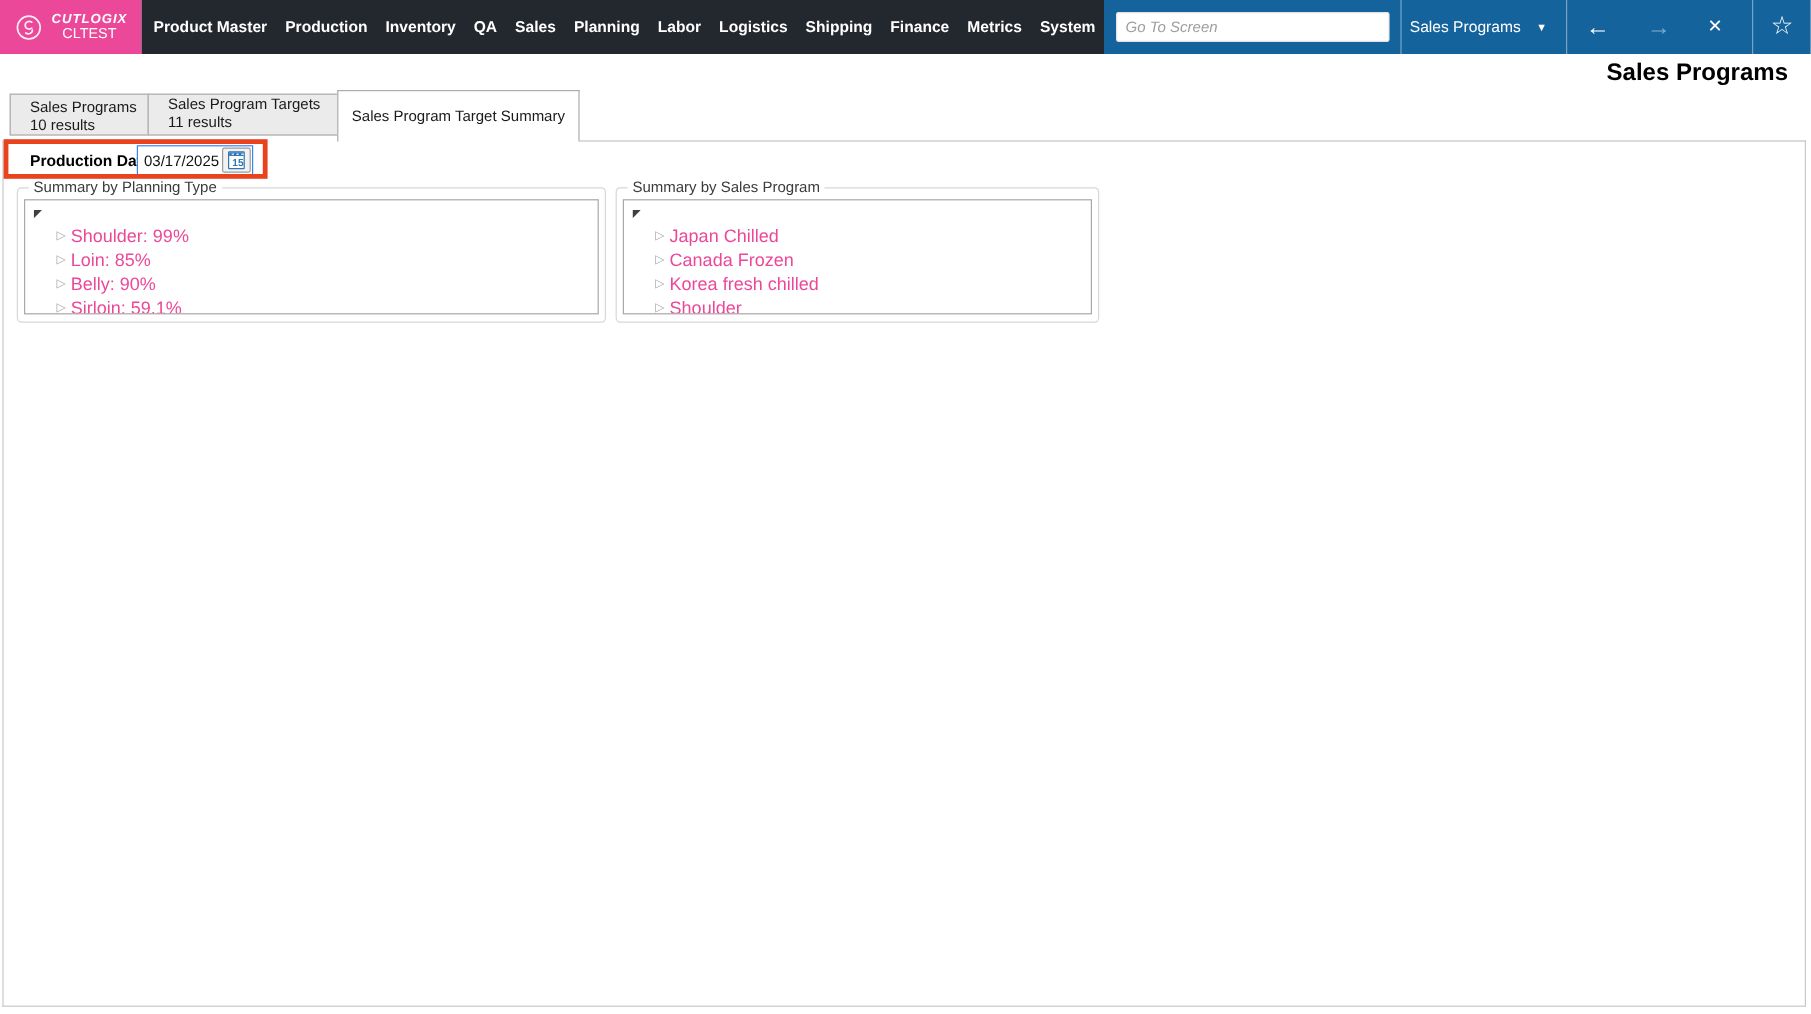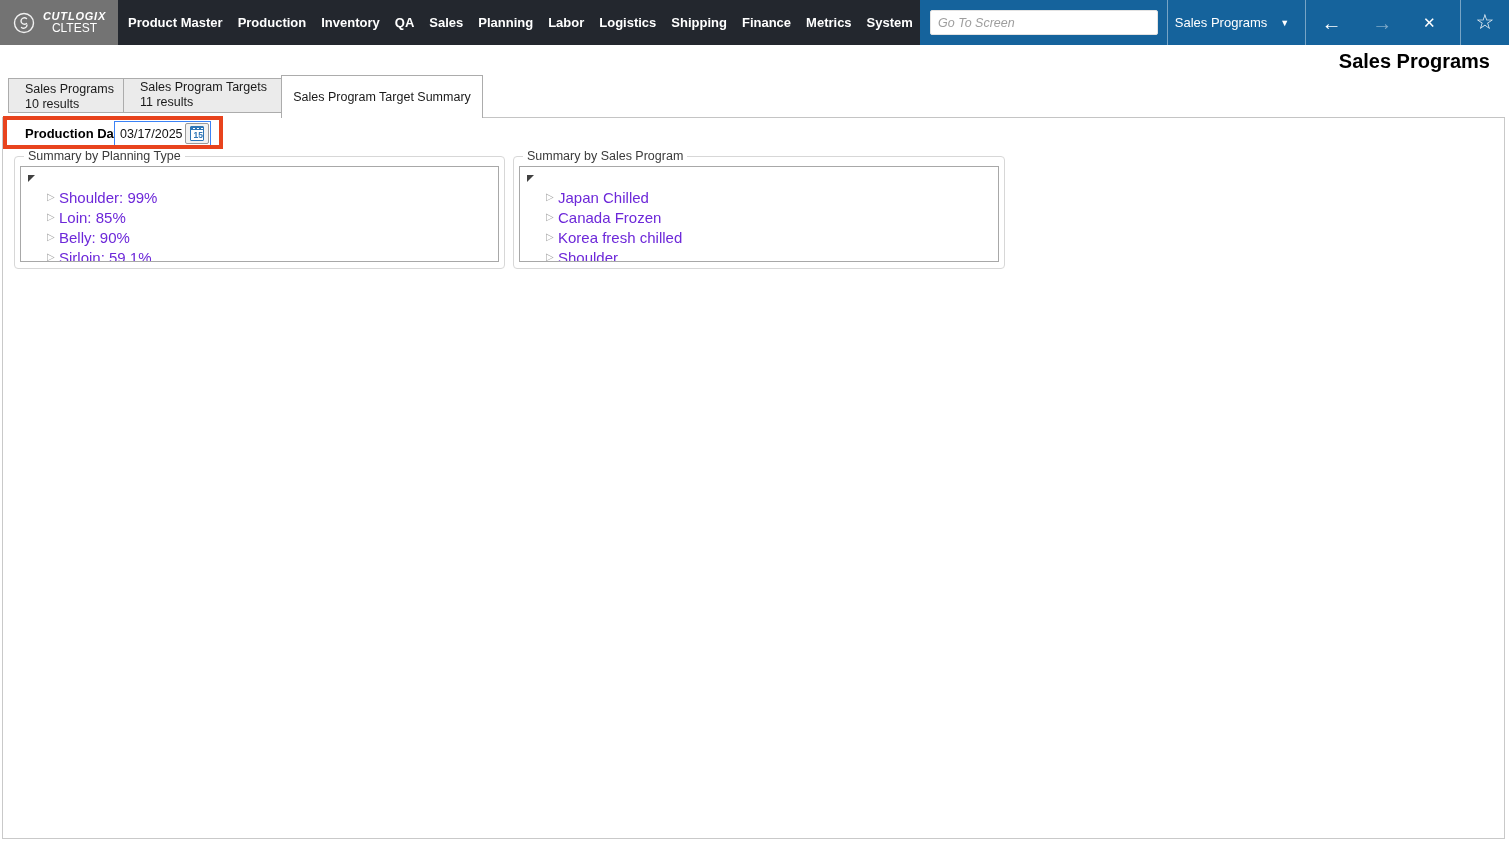--- a/index.html
+++ b/index.html
@@ -8,21 +8,21 @@
     font-family: "Liberation Sans", sans-serif;
     background: #ffffff;
     position: relative;
     overflow: hidden;
     color: #1b1b1b;
   }
 
   
   .topbar { position: absolute; left: 0; top: 0; width: 1509px; height: 45px; display: flex; }
   .logo {
-    width: 118px; height: 45px; background: #737373;
+    width: 118px; height: 45px; background: #ec4899;
     display: flex; align-items: center; justify-content: center; gap: 7px;
     cursor: pointer; flex: none;
   }
   .logo-icon { width: 24px; height: 24px; display: block; opacity: .9; }
   .logo-text { text-align: center; color: #fff; line-height: 1.1; }
   .brand-name { font-size: 11px; font-weight: bold; font-style: italic; letter-spacing: .8px; }
   .brand-env { font-size: 12px; }
   .mainnav {
     flex: 1; background: #23272E; display: flex; align-items: center;
     gap: 15px; padding-left: 10px; overflow: hidden;
@@ -93,37 +93,37 @@
   .cal-top { display: block; height: 3px; background: #2E75B5; position: relative; }
   .cal-top::after {
     content: ""; position: absolute; top: 1px; left: 2px; width: 2px; height: 1px;
     background: #fff; box-shadow: 4px 0 0 #fff, 8px 0 0 #fff;
   }
   .cal-day { display: block; font-size: 8.5px; font-weight: bold; color: #2E75B5; text-align: right; line-height: 10px; }
 
   
   .groupbox { position: absolute; border: 1px solid #D7D7D7; border-radius: 4px; background: #fff; }
   .gb-left  { left: 14px;  top: 156px; width: 491px; height: 113px; padding-left: 28px; }
-  .gb-right { left: 513px; top: 156px; width: 492px; height: 113px; }
+  .gb-right { left: 513px; top: 156px; width: 403px; height: 113px; }
   .gb-legend {
     position: absolute; top: -8px; left: 9px; background: #fff; padding: 0 4px;
     font-size: 12.5px; color: #3b3b3b; white-space: nowrap;
   }
   .treebox {
     position: absolute; left: 5px; top: 9px; right: 5px; bottom: 6px;
     border: 1px solid #A8A8A8; background: #fff; overflow: hidden; padding-top: 3px;
   }
   .tree-root { height: 17px; display: flex; align-items: center; }
   .exp-open {
     width: 7px; height: 7px; margin-left: 7px; background: #404040;
     clip-path: polygon(0 0, 100% 0, 0 100%);
   }
   .tree-item { height: 20px; display: flex; align-items: center; cursor: default; }
   .exp-closed { width: 10px; margin-left: 26px; font-size: 10px; color: #A9A9A9; line-height: 1; flex: none; }
-  .tree-label { margin-left: 2px; font-size: 15px; color: #6d28d9; white-space: nowrap; }
+  .tree-label { margin-left: 2px; font-size: 15px; color: #ec4899; white-space: nowrap; }
 </style>
 </head>
 <body>
 
 <header class="topbar">
   <div class="logo">
     <svg class="logo-icon" viewBox="0 0 24 24">
       <g fill="none" stroke="#ffffff" stroke-width="1.4" stroke-linecap="round">
         <circle cx="12" cy="12" r="9.5"></circle>
         <path d="M14.5 7.5c-2-1.5-5.5-.5-5.5 2.5s3.5 4 5.5 2.5"></path>

